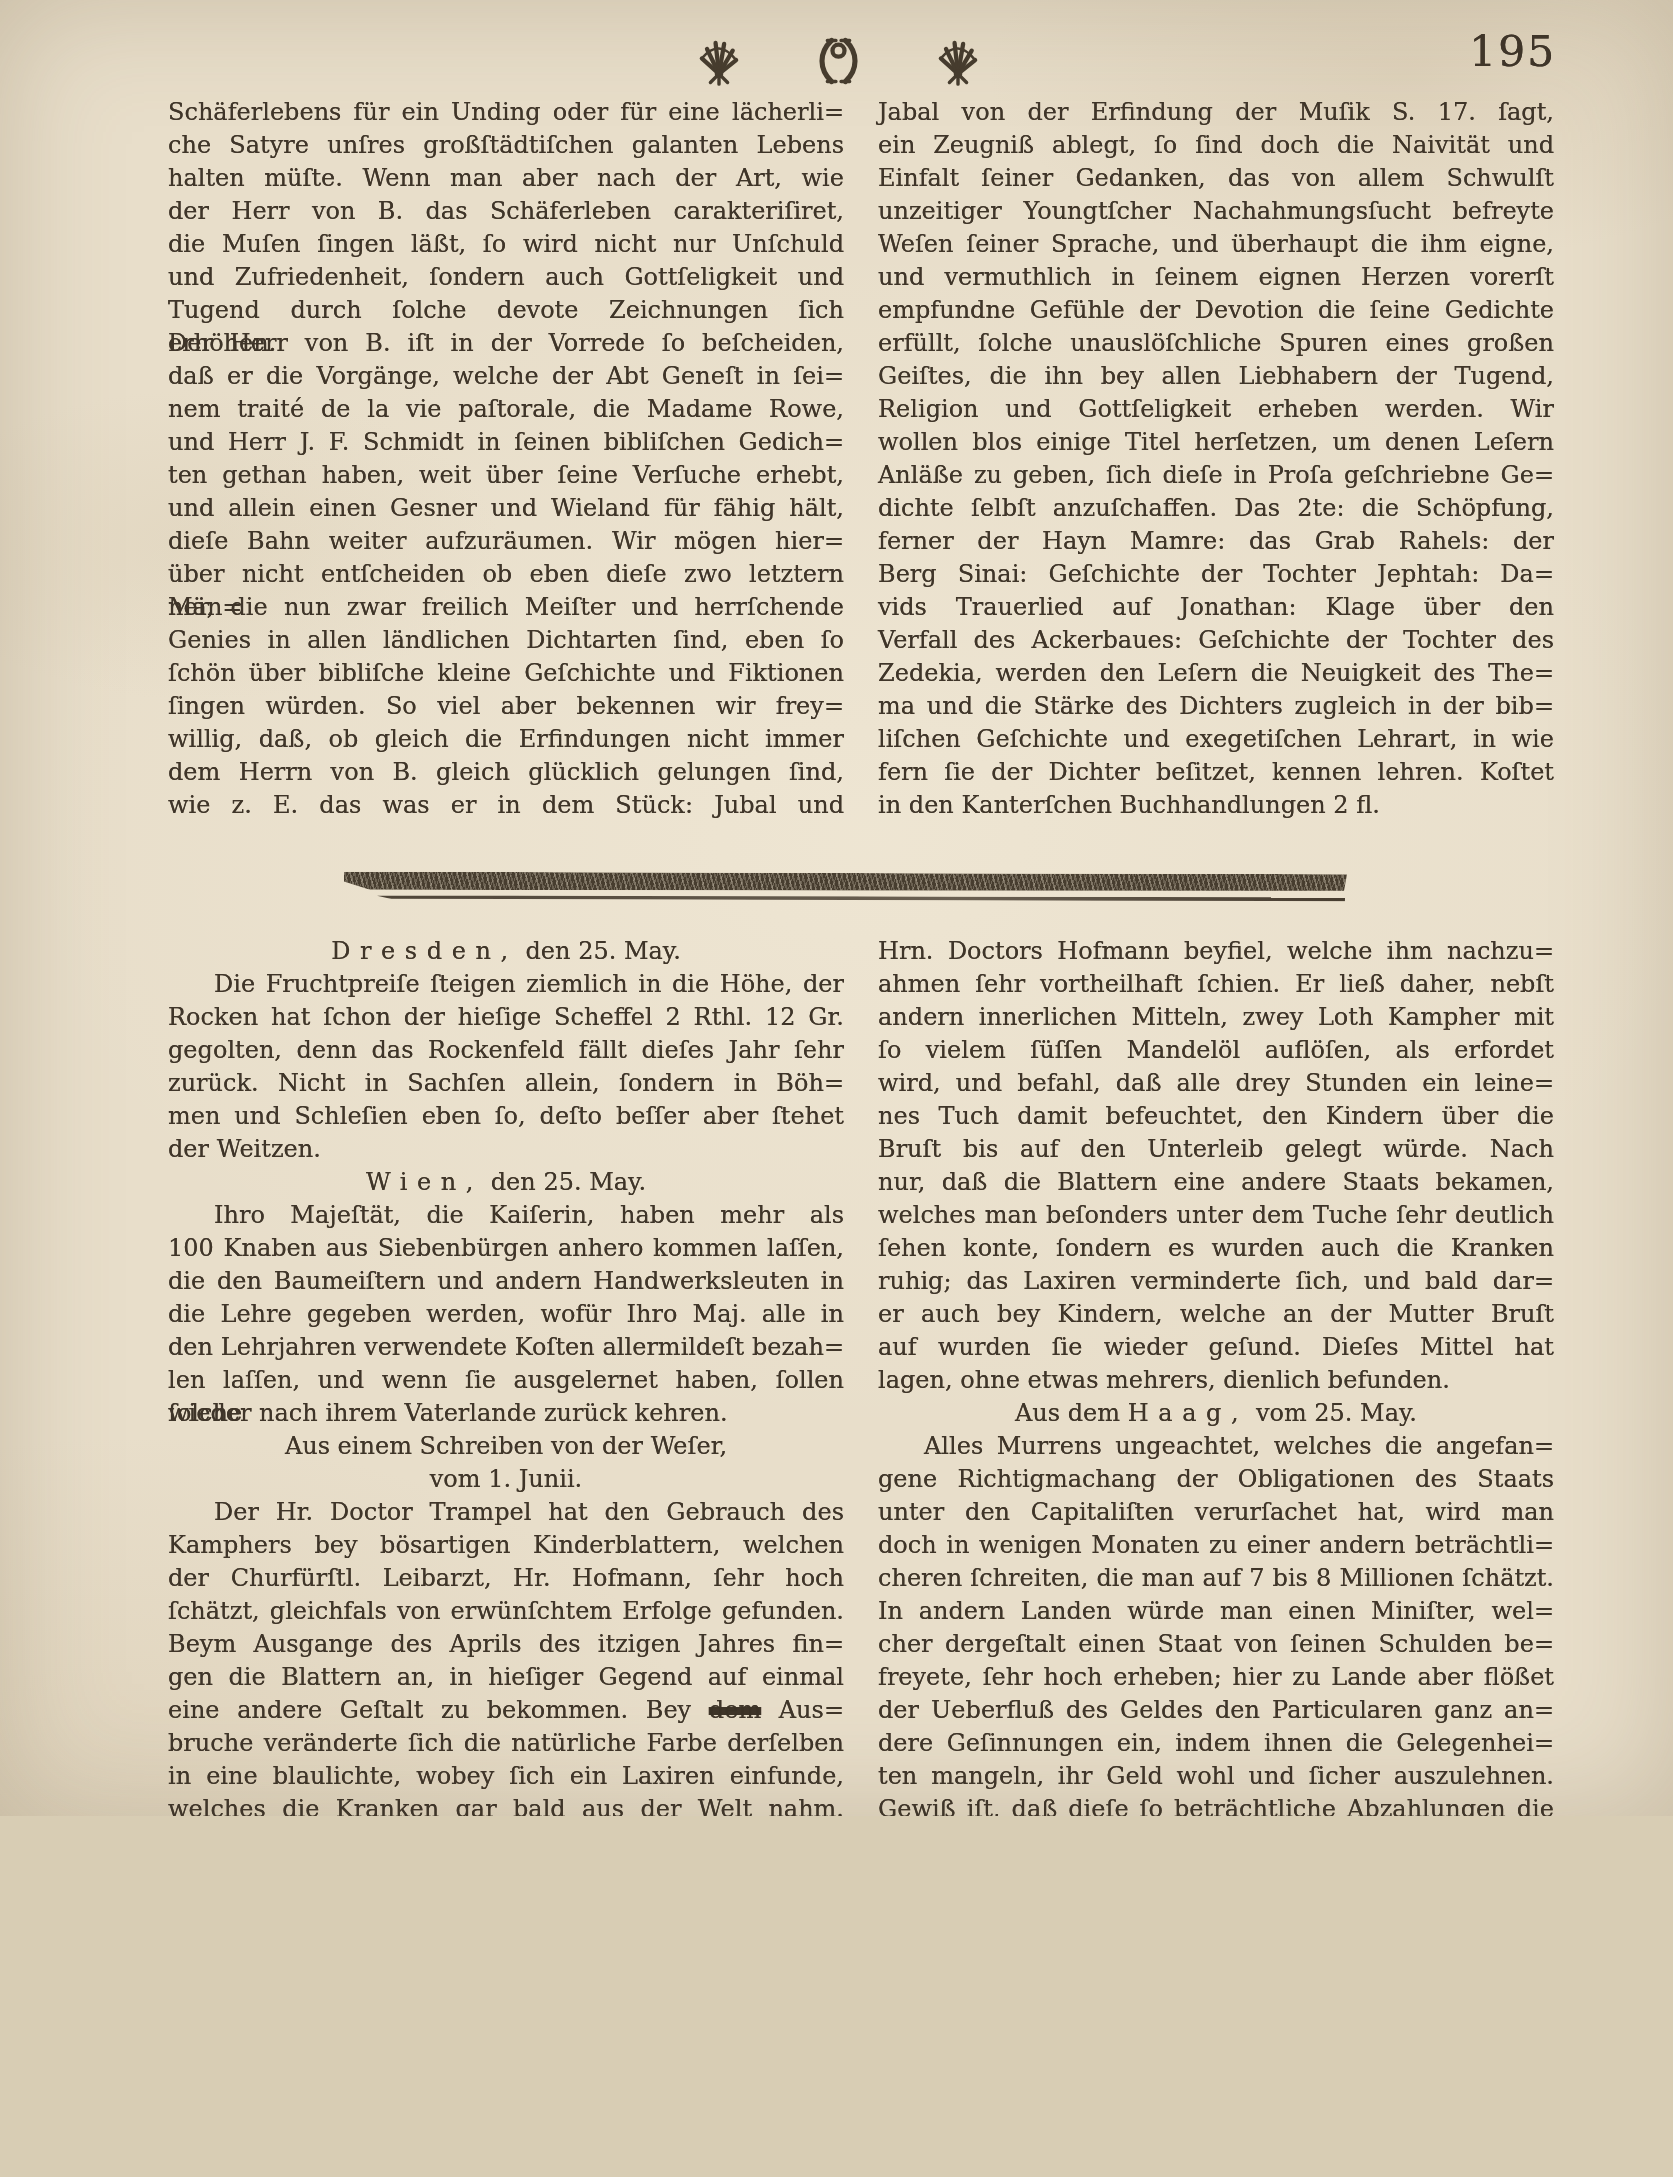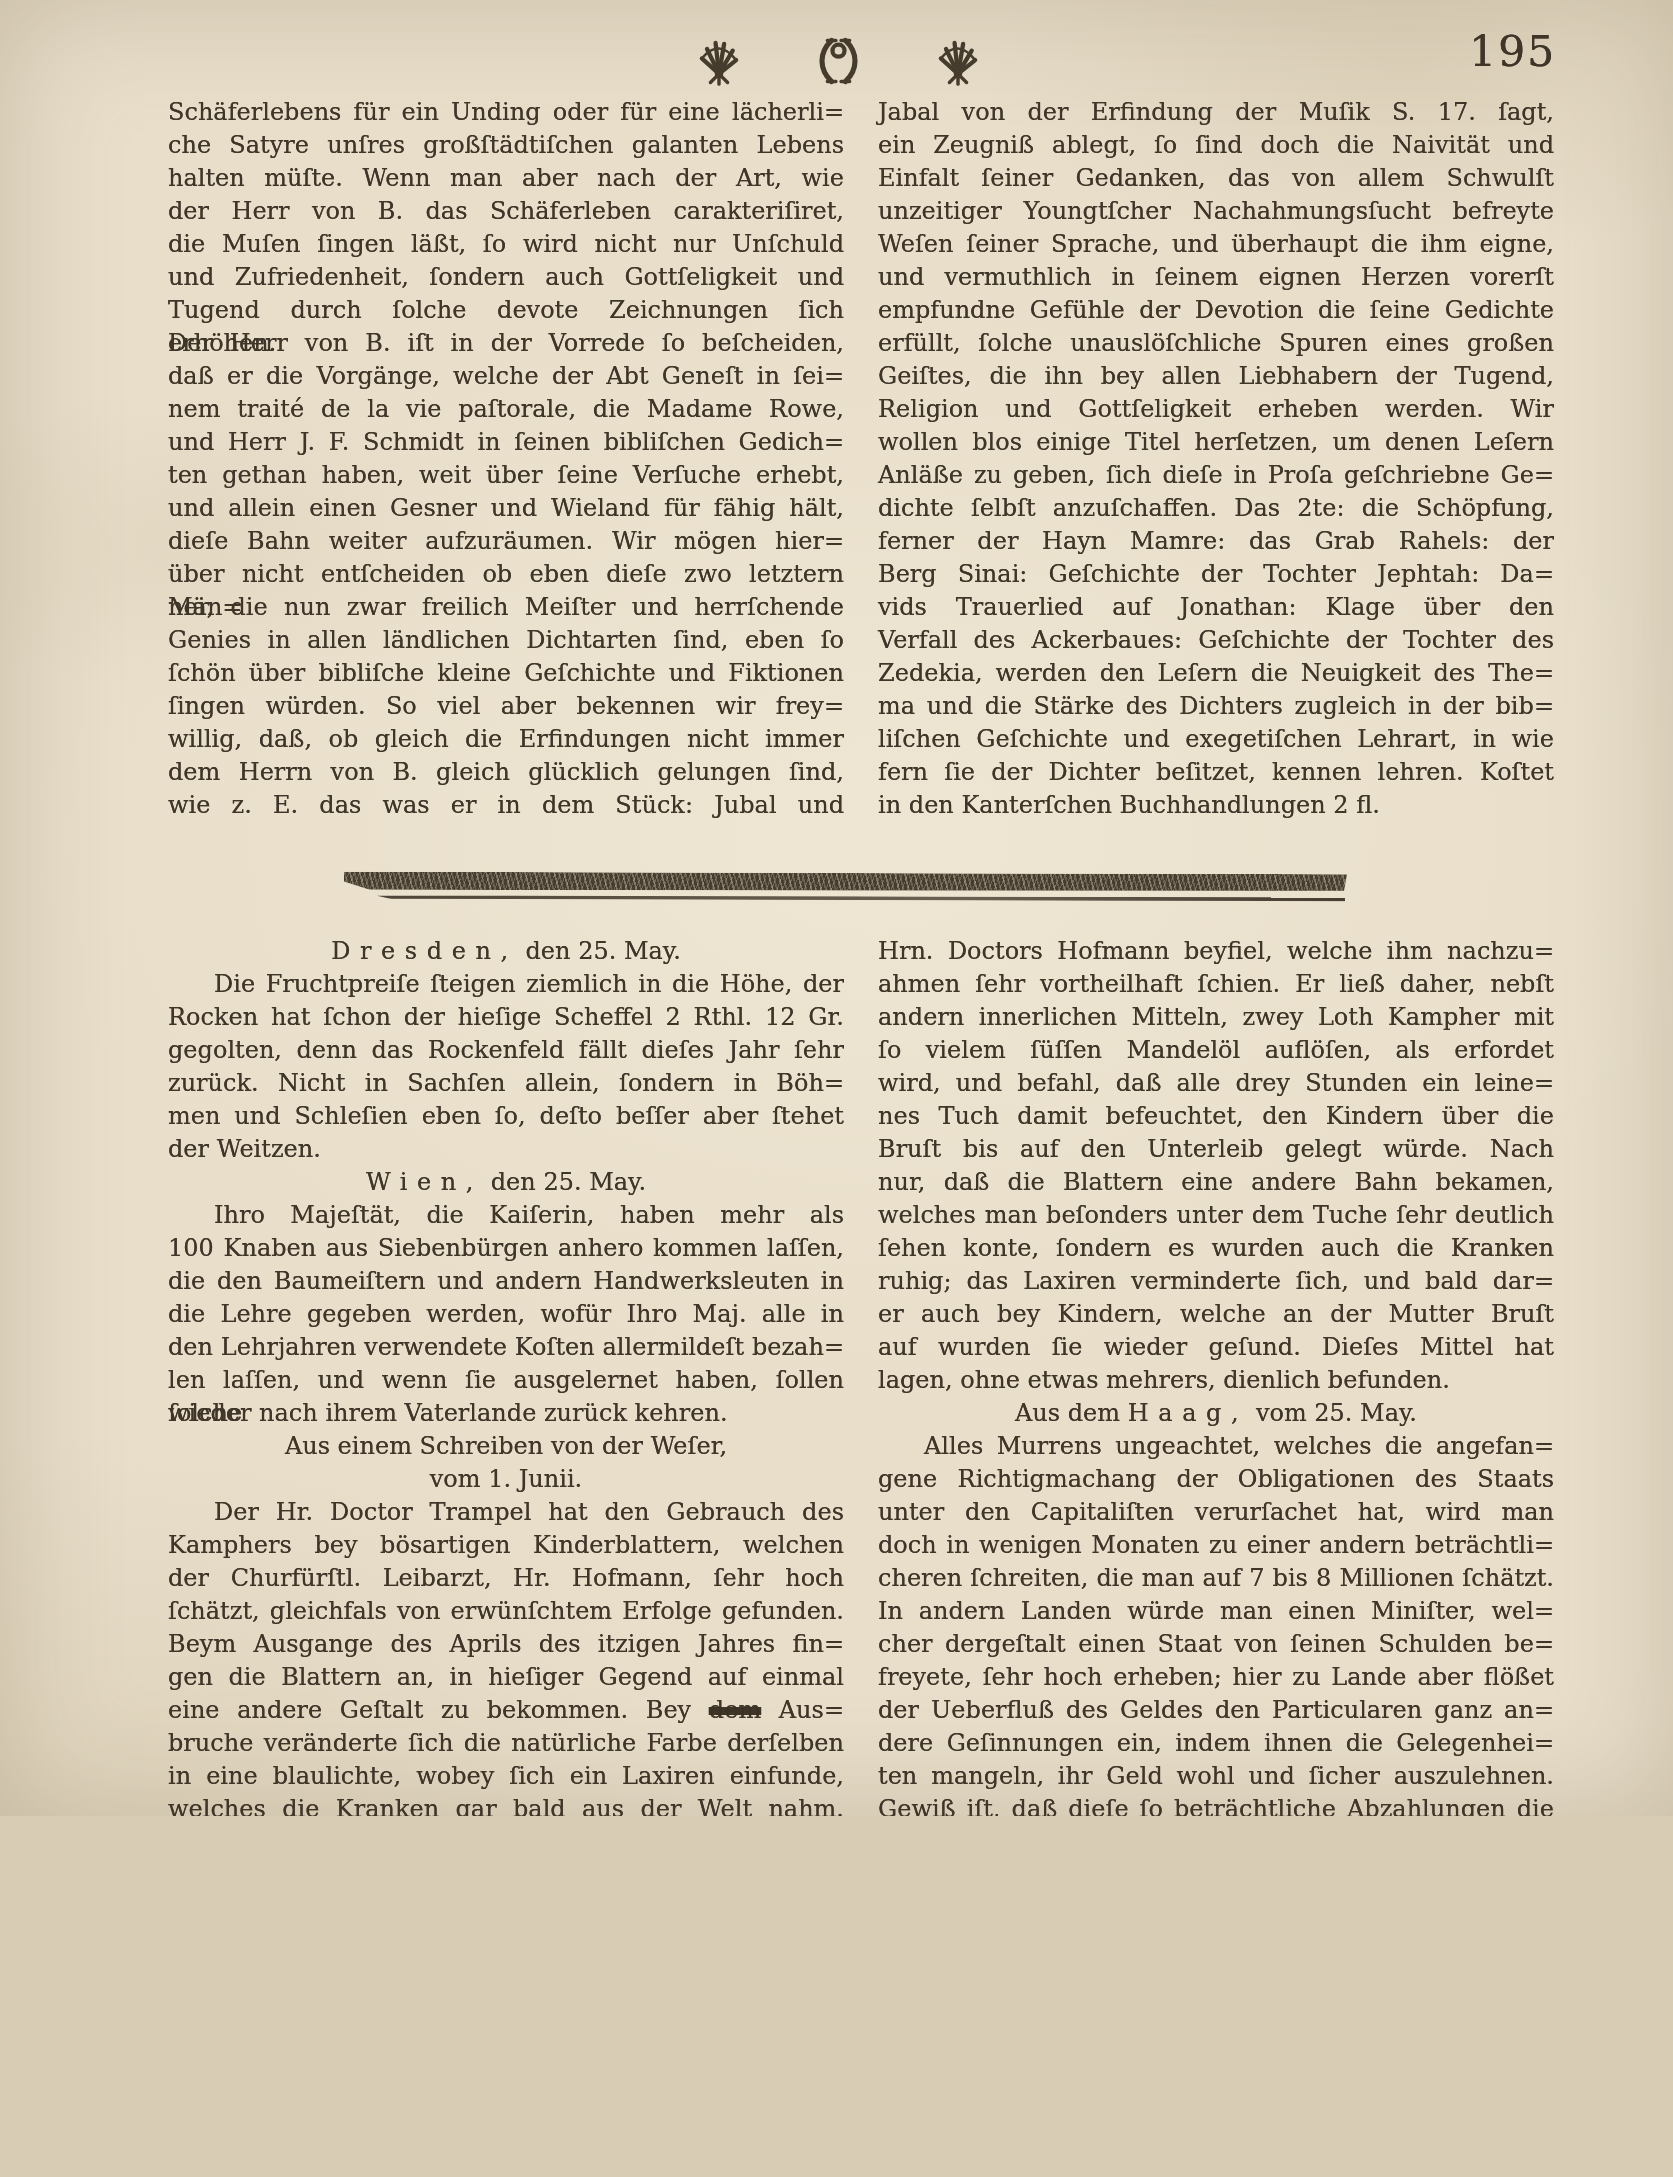--- a/index.html
+++ b/index.html
@@ -229,21 +229,21 @@
 
     <div class="col">
       <div>
           <div class="tline">Hrn. Doctors Hofmann beyfiel, welche ihm nachzu=</div>
           <div class="tline">ahmen ſehr vortheilhaft ſchien.   Er ließ daher, nebſt</div>
           <div class="tline">andern innerlichen Mitteln, zwey Loth Kampher mit</div>
           <div class="tline">ſo vielem ſüſſen Mandelöl auflöſen, als erfordet</div>
           <div class="tline">wird, und befahl, daß alle drey Stunden ein leine=</div>
           <div class="tline">nes Tuch damit befeuchtet, den Kindern über die</div>
           <div class="tline">Bruſt bis auf den Unterleib gelegt würde.   Nach</div>
-          <div class="tline">nur, daß die Blattern eine andere Bahn bekamen,</div>
+          <div class="tline">nur, daß die Blattern eine andere Staats bekamen,</div>
           <div class="tline">welches man beſonders unter dem Tuche ſehr deutlich</div>
           <div class="tline">ſehen konte, ſondern es wurden auch die Kranken</div>
           <div class="tline">ruhig; das Laxiren verminderte ſich, und bald dar=</div>
           <div class="tline">er auch bey Kindern, welche an der Mutter Bruſt</div>
           <div class="tline">auf wurden ſie wieder geſund.   Dieſes Mittel hat</div>
           <div class="tline flush">lagen, ohne etwas mehrers, dienlich befunden.</div>
         </div>
 
       <div class="heading">
         <span>Aus dem</span>

